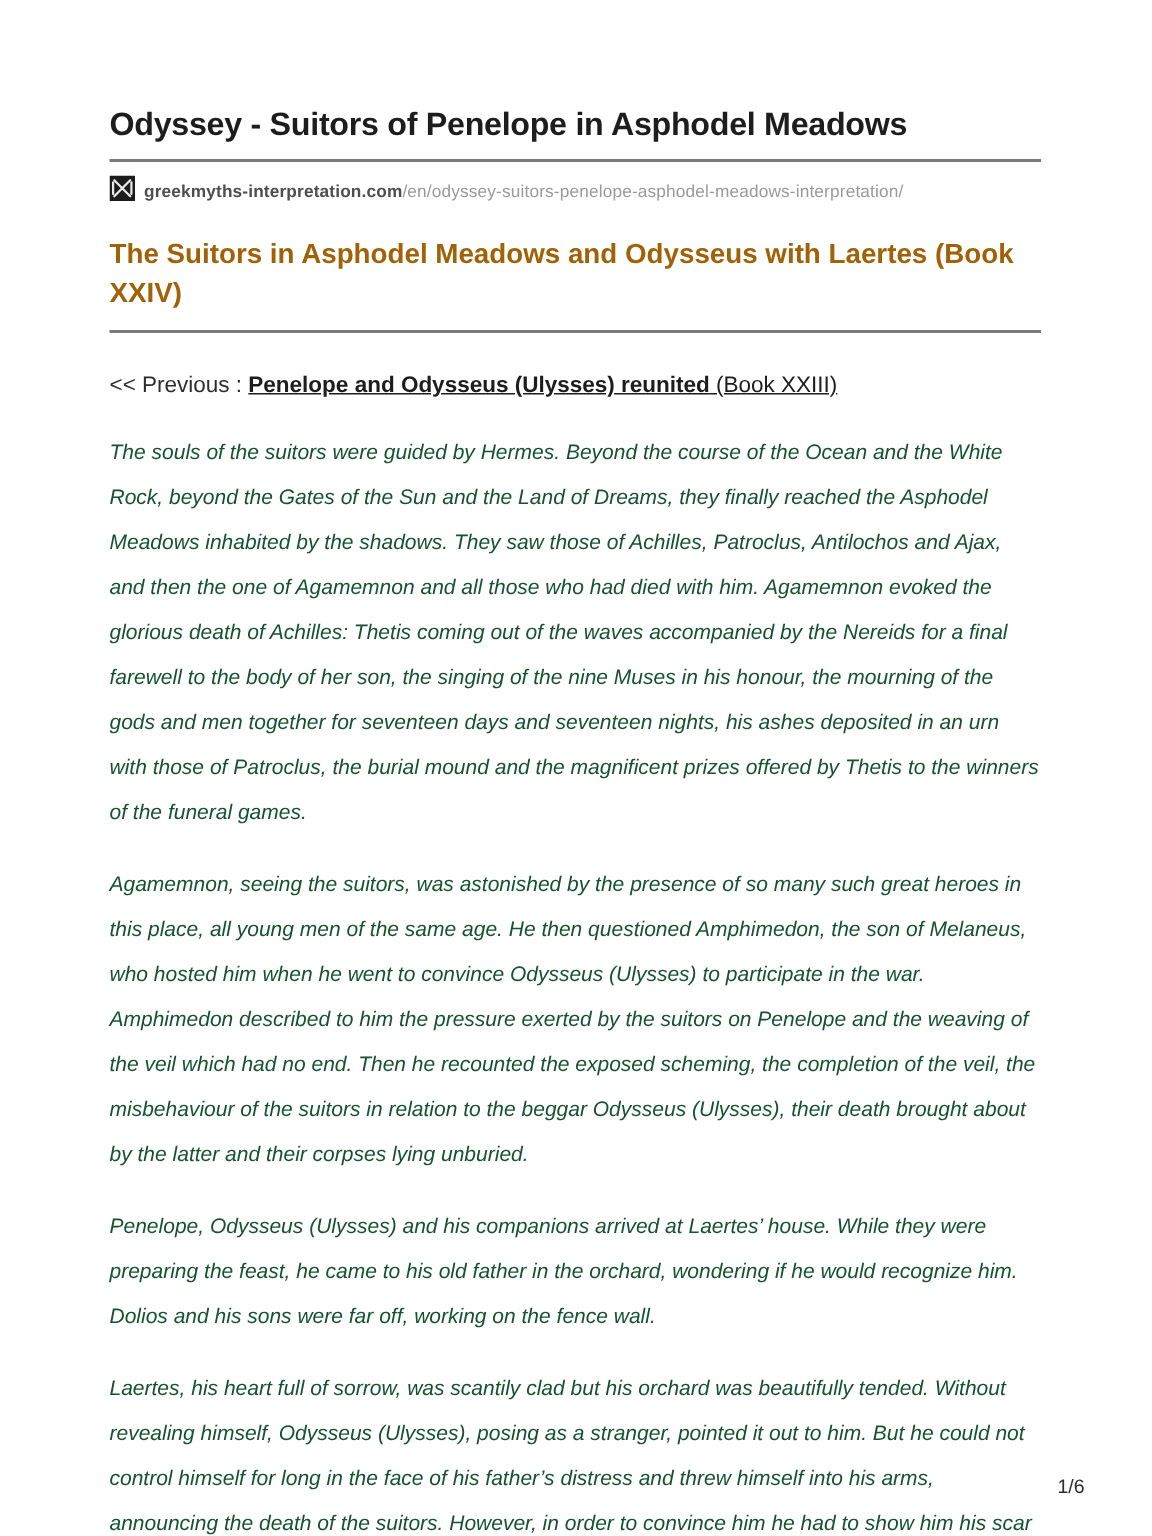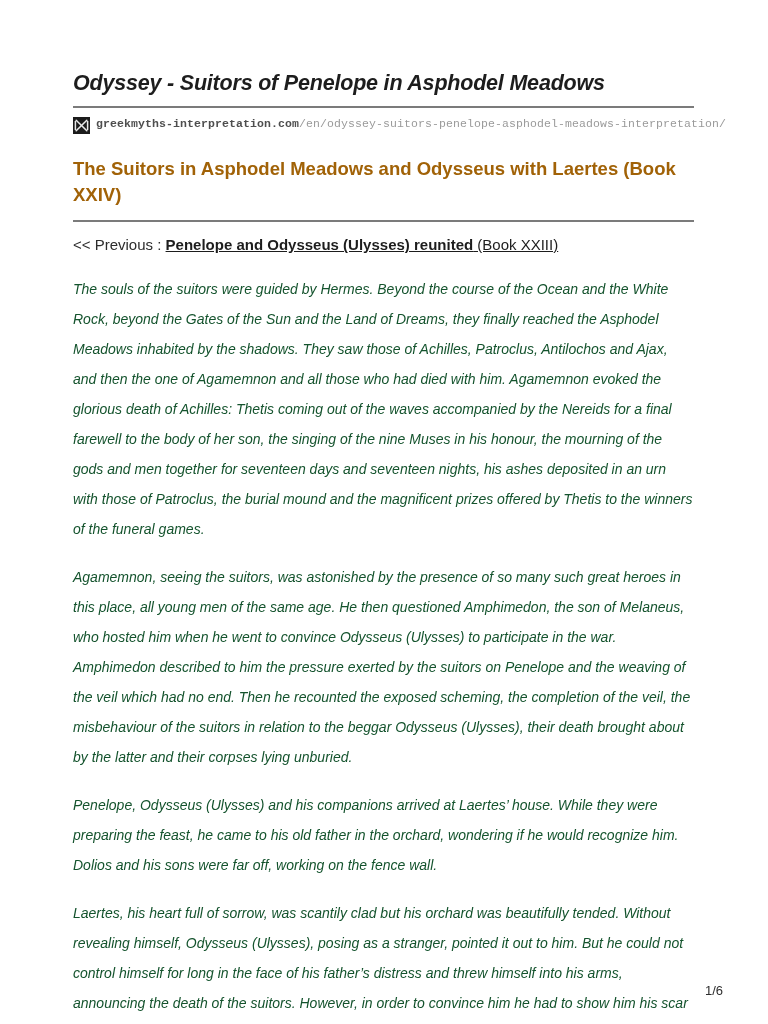--- a/index.html
+++ b/index.html
@@ -16,34 +16,32 @@
     margin-left: 73px;
     width: 621px;
   }
   h1.doc-title {
     margin: 70px 0 0 0;
     font-size: 21.5px;
     line-height: 26px;
     font-weight: bold;
     color: #1d1d1d;
     letter-spacing: -0.2px;
-    font-style: italic;
   }
   .rule {
     height: 2px;
     background: #7b7b7b;
     margin-top: 10px;
   }
   .url-row {
     display: flex;
-    align-items: flex-start;
+    align-items: flex-end;
     gap: 6px;
     margin-top: 9px;
     height: 17px;
-    font-family: Liberation Mono, monospace;
   }
   .favicon {
     width: 17px; height: 17px;
     display: inline-block;
     flex: 0 0 17px;
   }
   .url-text {
     font-size: 11.5px;
     color: #9a9a9a;
     white-space: nowrap;
@@ -53,21 +51,21 @@
   h2.article-heading {
     margin: 22px 0 0 0;
     width: 652px;
     font-size: 18.5px;
     line-height: 26px;
     font-weight: bold;
     color: #a16207;
   }
   .rule.below-heading { margin-top: 12px; }
   .prev-line {
-    margin: 14px 0 0 0;
+    margin: 26px 0 0 0;
     font-size: 15px;
     color: #2d2d2d;
   }
   .prev-line a {
     color: #1d1d1d;
     text-decoration: underline;
     cursor: pointer;
   }
   .prev-line a strong { font-weight: bold; }
   .article-body {

